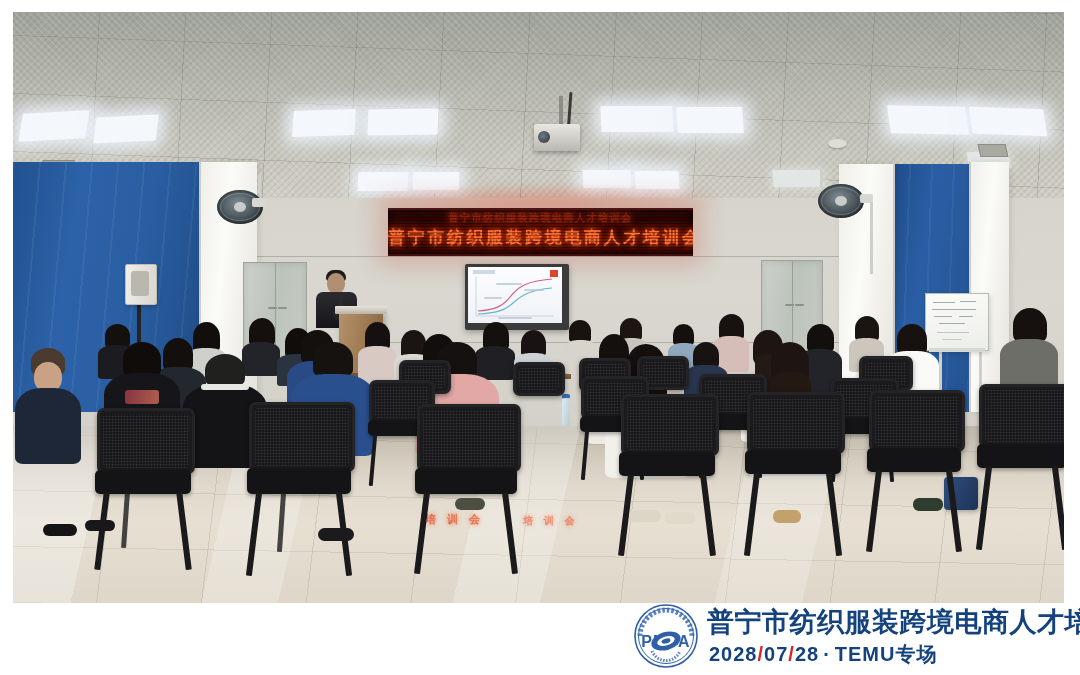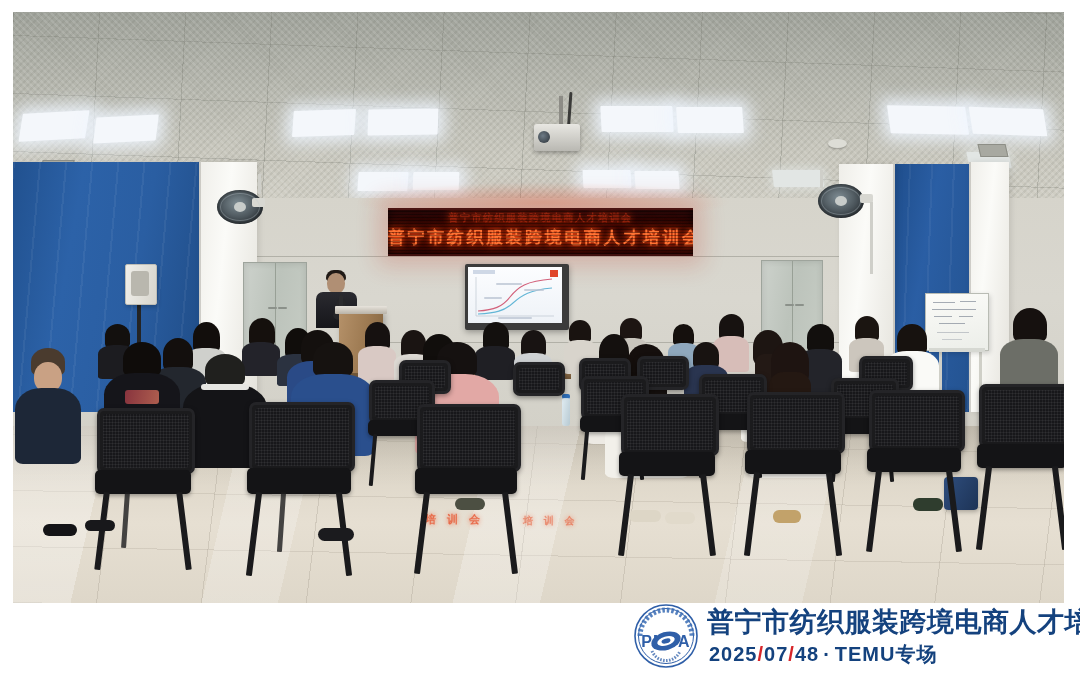--- a/index.html
+++ b/index.html
@@ -654,16 +654,16 @@
       <ellipse cx="33" cy="38" rx="15" ry="9" fill="#2f5fa8" transform="rotate(-16 33 38)"></ellipse>
       <ellipse cx="33" cy="38" rx="9" ry="4.4" fill="#ffffff" transform="rotate(-16 33 38)"></ellipse>
       <ellipse cx="33" cy="38" rx="4.6" ry="2.4" fill="#2f5fa8" transform="rotate(-16 33 38)"></ellipse>
       <path d="M19 48 a15 15 0 0 0 28 0" fill="none" stroke="#2f5fa8" stroke-width="3" stroke-dasharray="1.6 1.4" opacity=".75"></path>
     </svg>
   </div>
 
   <div class="cap-title">普宁市纺织服装跨境电商人才培训会</div>
 
   <div class="cap-sub">
-    <span>2025</span><span class="sl">/</span><span>07</span><span class="sl">/</span><span>48</span><span class="dot">·</span><span>TEMU专场</span>
+    <span>2028</span><span class="sl">/</span><span>07</span><span class="sl">/</span><span>28</span><span class="dot">·</span><span>TEMU专场</span>
   </div>
 
 </div>
 
 </body></html>

